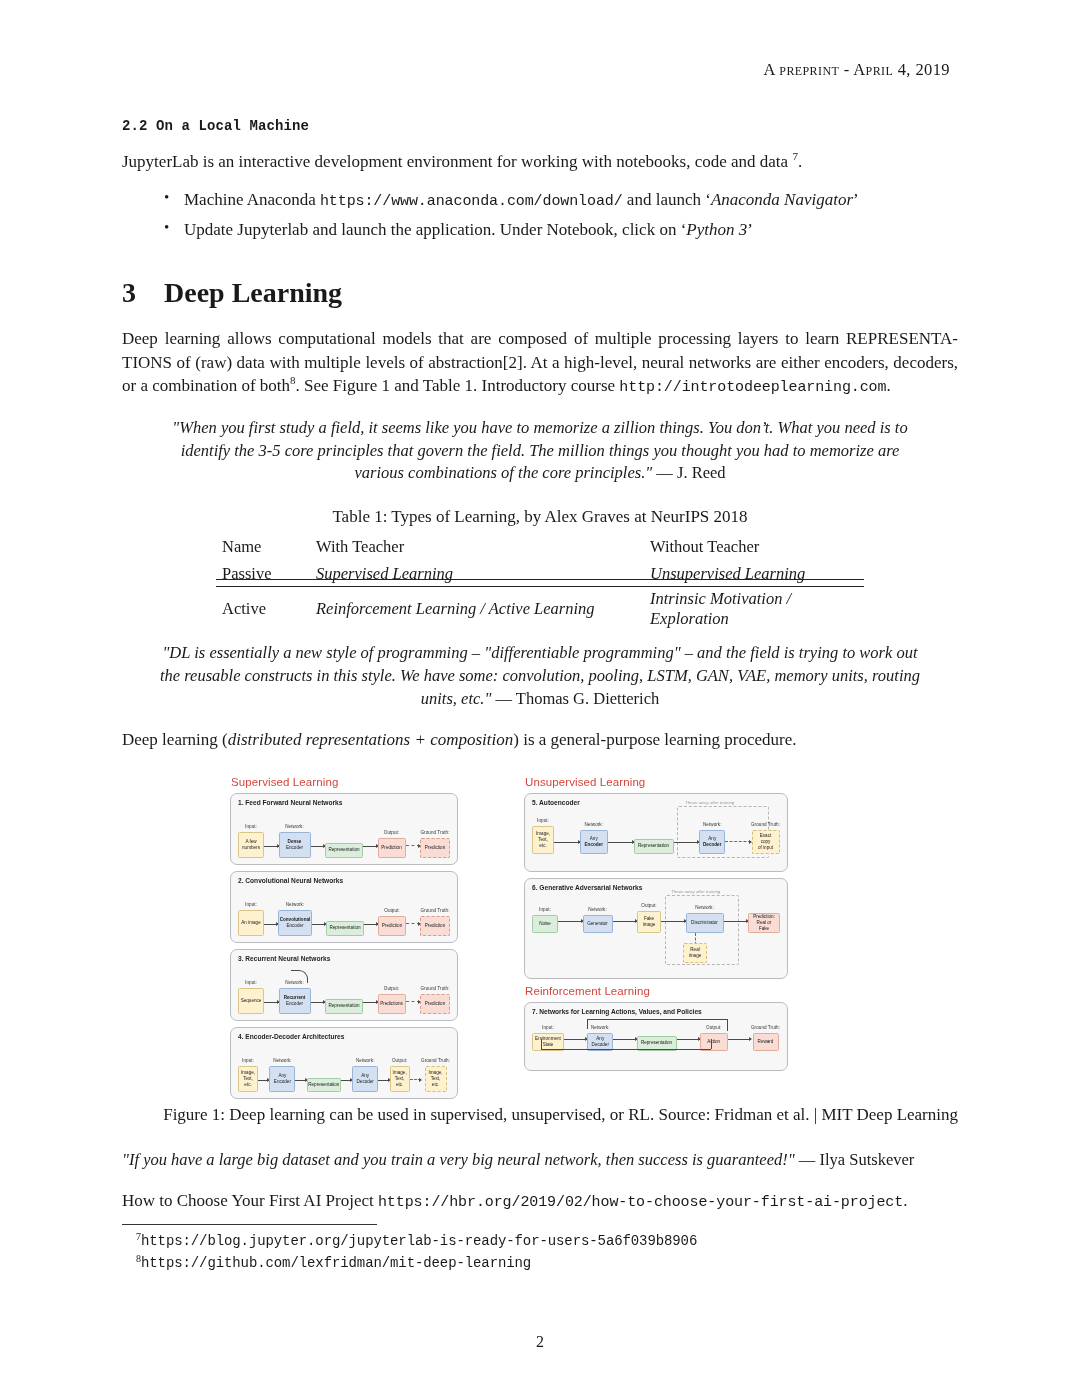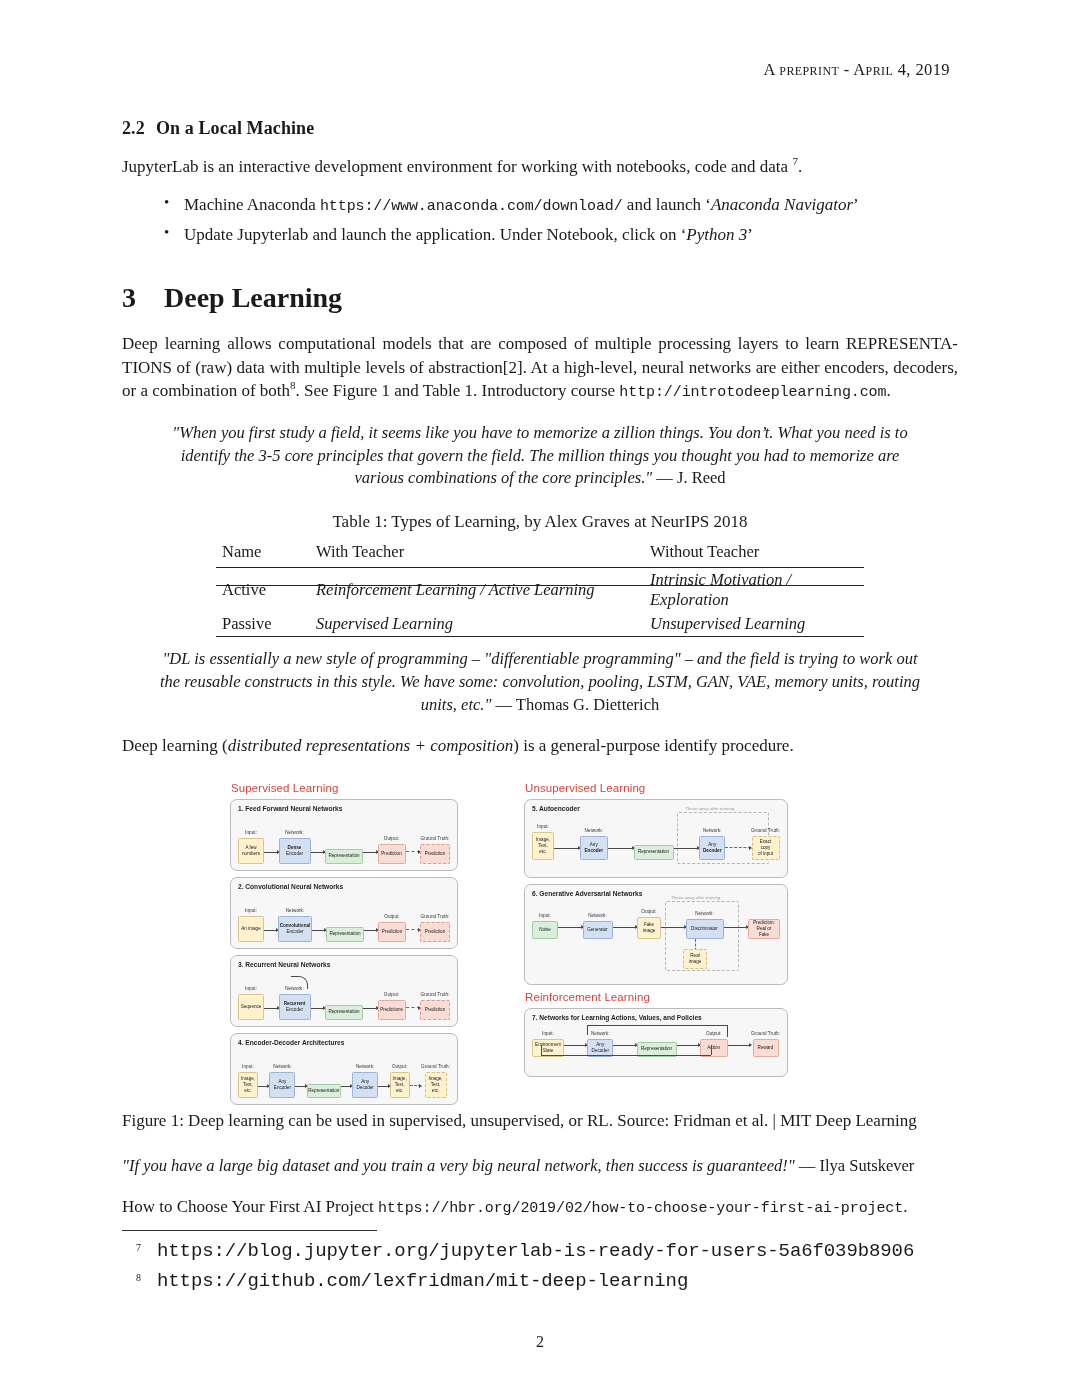--- a/index.html
+++ b/index.html
@@ -15,22 +15,22 @@
 
   .running-head {
     position:absolute; right:130px; top:60px;
     font-variant:small-caps; font-size:16.5px; letter-spacing:.4px;
     color:#1a1a1a; white-space:nowrap;
   }
 
   .content { position:absolute; left:122px; top:118px; width:836px; }
 
   h2.sec {
-    font-family:Liberation Serif, serif;
-    font-weight:bold; font-size:18px; margin:0 0 16px 0;
+    font-family:Liberation Mono, monospace;
+    font-weight:bold; font-size:14px; margin:0 0 16px 0;
     letter-spacing:.1px;
   }
   h2.sec .num { display:inline-block; width:34px; }
 
   h1.sec {
     font-family:"Liberation Serif", serif;
     font-weight:bold; font-size:28px; margin:34px 0 18px 0;
   }
   h1.sec .num { display:inline-block; width:42px; }
 
@@ -136,31 +136,31 @@
     position:absolute; white-space:nowrap;
   }
   .loop {
     position:absolute; width:16px; height:12px;
     border:1px solid #4a4a4a; border-bottom:none; border-left:none;
     border-radius:0 9px 0 0;
   }
   .rlwire { position:absolute; border:1px solid #4a4a4a; }
 
   .fig-caption {
-    font-size:17px; line-height:1.35; margin:10px 0 0 0; text-align:left;
+    font-size:17px; line-height:1.35; margin:10px 0 0 0; text-align:right;
   }
 
   .footnote-rule {
     width:255px; height:0; border-top:1.1px solid #333; margin:10px 0 6px 0;
   }
   .footnote {
     font-size:13.5px; line-height:1.5; margin:0 0 1px 0; padding-left:14px;
   }
   .footnote sup { font-size:10px; }
-  .footnote .mono { font-size:19px;margin-left:16px; }
+  .footnote .mono { font-size:14px; }
 
   .page-number {
     position:absolute; left:0; right:0; bottom:46px;
     text-align:center; font-size:16px;
   }
 </style>
 </head>
 <body>
 
 <div class="page">
@@ -194,37 +194,37 @@
       <table class="tbl">
         <thead>
           <tr>
             <th class="col-name">Name</th>
             <th class="col-with">With Teacher</th>
             <th>Without Teacher</th>
           </tr>
         </thead>
         <tbody>
           <tr>
+            <td class="rule-bottom" style="font-style:normal">Passive</td>
+            <td class="rule-bottom">Supervised Learning</td>
+            <td class="rule-bottom">Unsupervised Learning</td>
+          </tr>
+          <tr>
             <td class="rule-mid" style="font-style:normal">Active</td>
             <td class="rule-mid">Reinforcement Learning / Active Learning</td>
             <td class="rule-mid">Intrinsic Motivation / Exploration</td>
-          </tr>
-          <tr>
-            <td class="rule-bottom" style="font-style:normal">Passive</td>
-            <td class="rule-bottom">Supervised Learning</td>
-            <td class="rule-bottom">Unsupervised Learning</td>
           </tr>
         </tbody>
       </table>
       <div style="width:648px;margin:0 auto;border-top:1.4px solid #222;position:relative;top:-52px;"></div>
     </div>
 
     <div class="quote" style="margin-top:4px"><span>"DL is essentially a new style of programming – "differentiable programming" – and the field is trying to work out the reusable constructs in this style. We have some: convolution, pooling, LSTM, GAN, VAE, memory units, routing units, etc."</span><span class="attrib"> — Thomas G. Dietterich</span></div>
 
-    <p class="body nojust"><span>Deep learning (</span><span class="it">distributed representations + composition</span><span>) is a general-purpose identify procedure.</span></p>
+    <p class="body nojust"><span>Deep learning (</span><span class="it">distributed representations + composition</span><span>) is a general-purpose learning procedure.</span></p>
 
     <div class="figure">
       <div class="fig-cols">
 
         <div class="fig-col-left">
           <div class="fig-head">Supervised Learning</div>
 
           <div class="panel" style="width:212px">
             <div class="panel-title">1. Feed Forward Neural Networks</div>
             <div class="flowrow">

